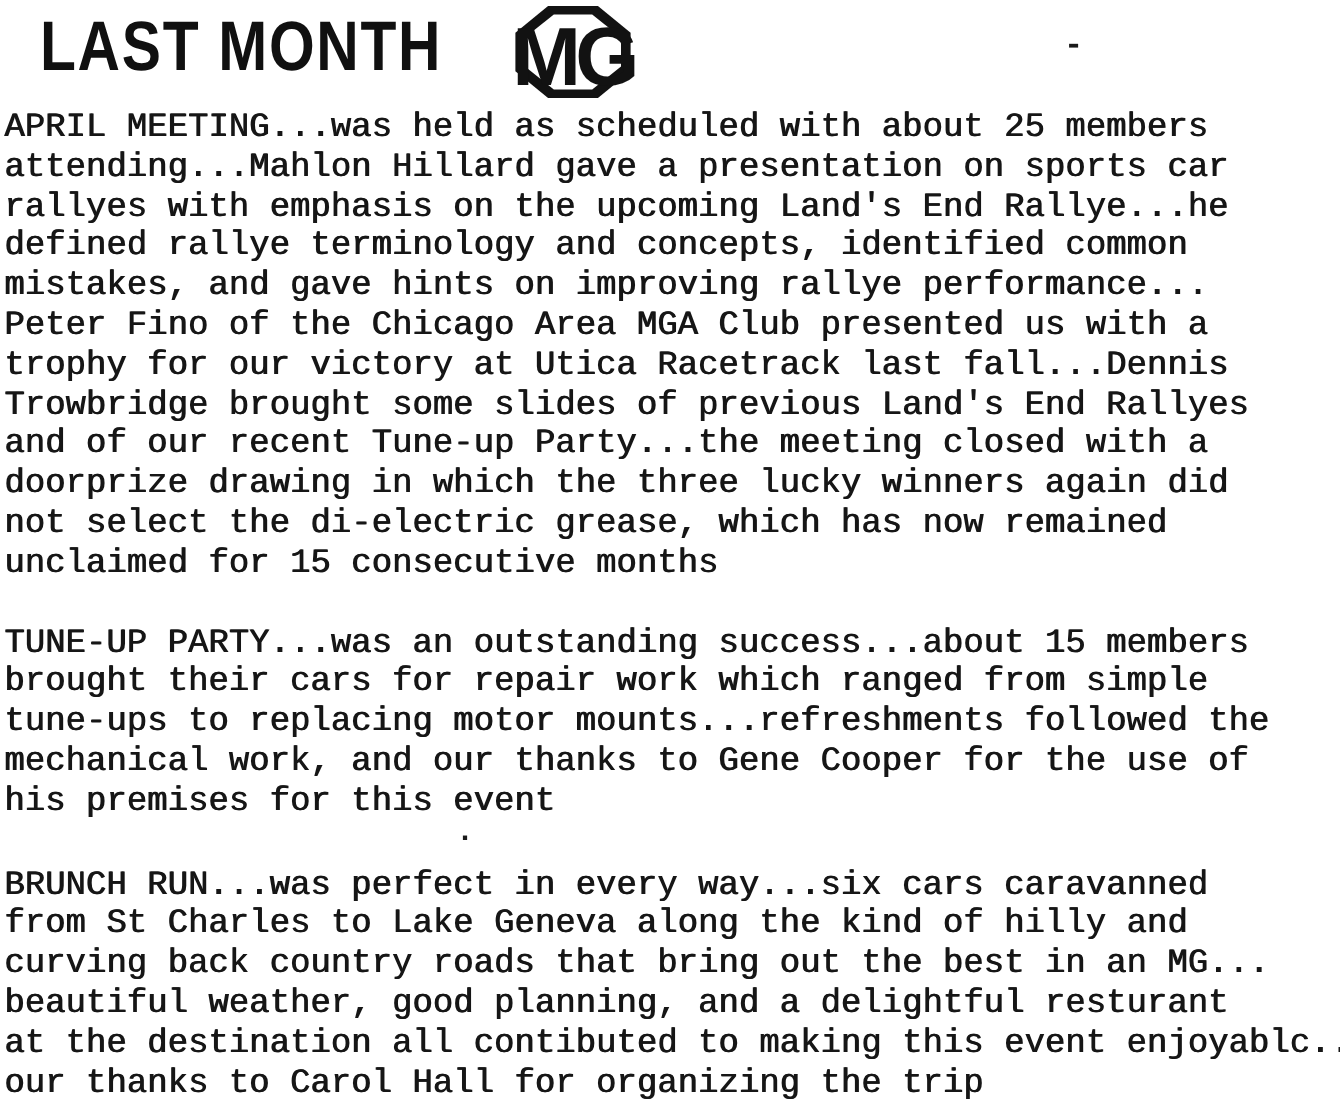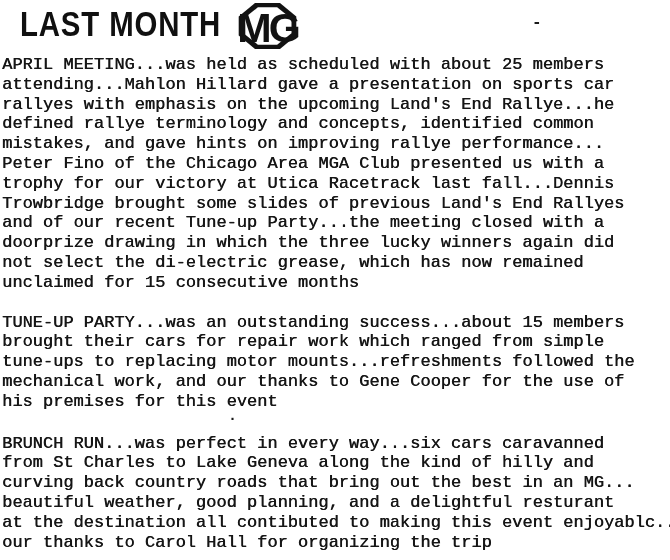--- a/index.html
+++ b/index.html
@@ -26,21 +26,21 @@
     font-size: 35px;
     letter-spacing: 1px;
     color: #101010;
     transform: scaleX(0.84);
     transform-origin: left top;
     white-space: nowrap;
   }
   .mg-logo {
     position: absolute;
     top: 2px;
-    left: 236px;
+    left: 255px;
     width: 63px;
     height: 48px;
     text-decoration: underline;
   }
   .mg-logo svg { width: 100%; height: 100%; display: block; }
   .scan-dash {
     position: absolute;
     top: 14px;
     left: 532px;
     font-size: 16px;

